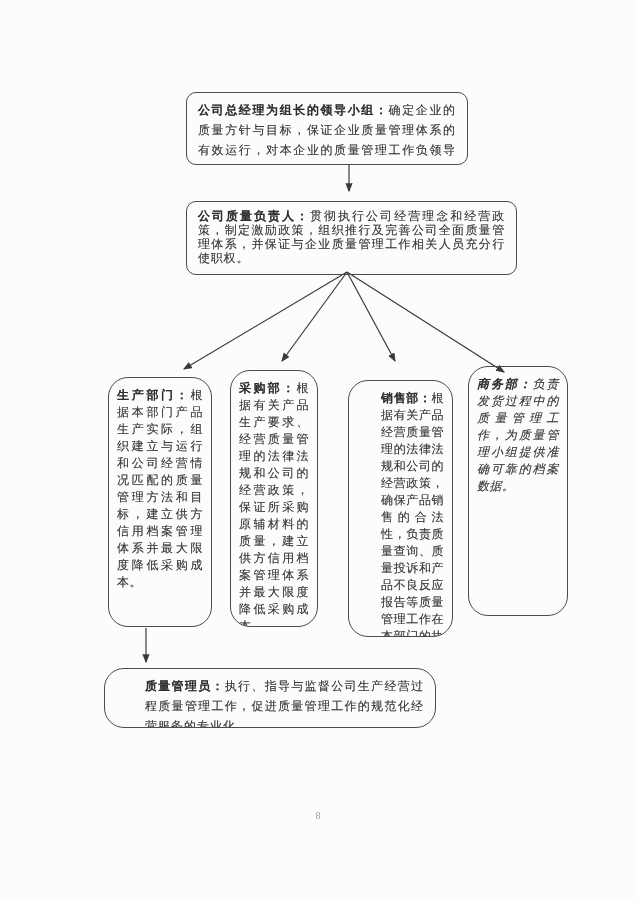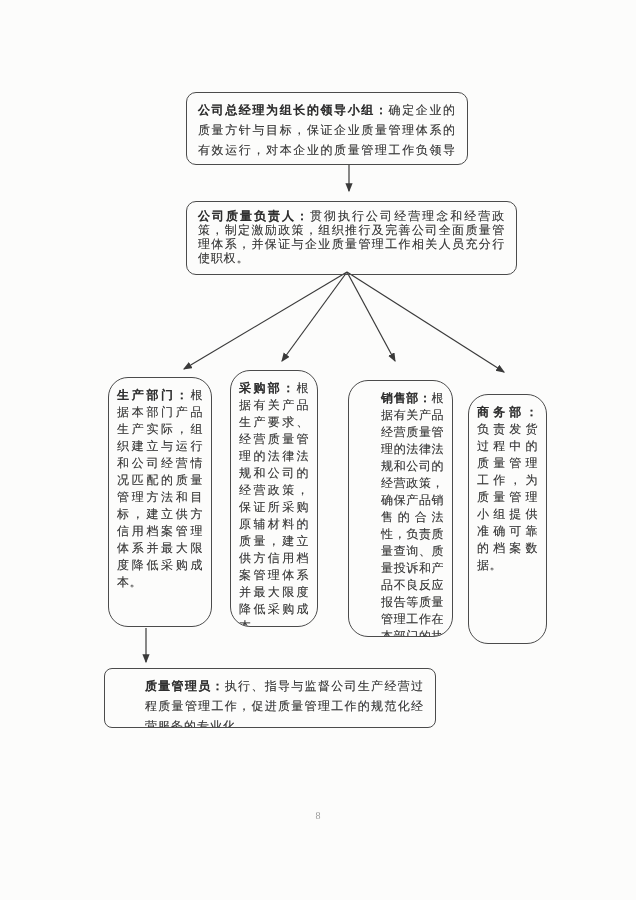--- a/index.html
+++ b/index.html
@@ -24,22 +24,22 @@
     overflow:hidden;
   }
   .box .lbl{font-weight:bold;color:#2e2e2e;}
   .wide{border-radius:10px;padding:7px 11px;}
   .tall{border-radius:20px;padding:9px 8px;line-height:17px;letter-spacing:.5px;}
   .top-box{left:186px;top:92px;width:282px;height:73px;line-height:20px;letter-spacing:1px;}
   .quality-box{left:186px;top:201px;width:331px;height:74px;line-height:14px;letter-spacing:.8px;}
   .dept-a{left:108px;top:377px;width:104px;height:250px;}
   .dept-b{left:230px;top:370px;width:88px;height:257px;}
   .dept-c{left:348px;top:380px;width:105px;height:257px;padding-left:32px;}
-  .dept-d{left:468px;top:394px;width:79px;height:250px;}
-  .bottom-box{left:104px;top:668px;width:332px;height:60px;border-radius:8px;line-height:20px;letter-spacing:1px;padding-left:40px;}
+  .dept-d{left:468px;top:366px;width:100px;height:250px;font-style:italic;}
+  .bottom-box{left:104px;top:668px;width:332px;height:60px;border-radius:20px;line-height:20px;letter-spacing:1px;padding-left:40px;}
   .page-number{
     position:absolute;left:0;top:810px;width:636px;
     text-align:center;font-size:10px;color:#9a9a9a;
     font-family:"Liberation Serif","DejaVu Serif",serif;
   }
 </style>
 </head>
 <body>
 
 <div class="page">

